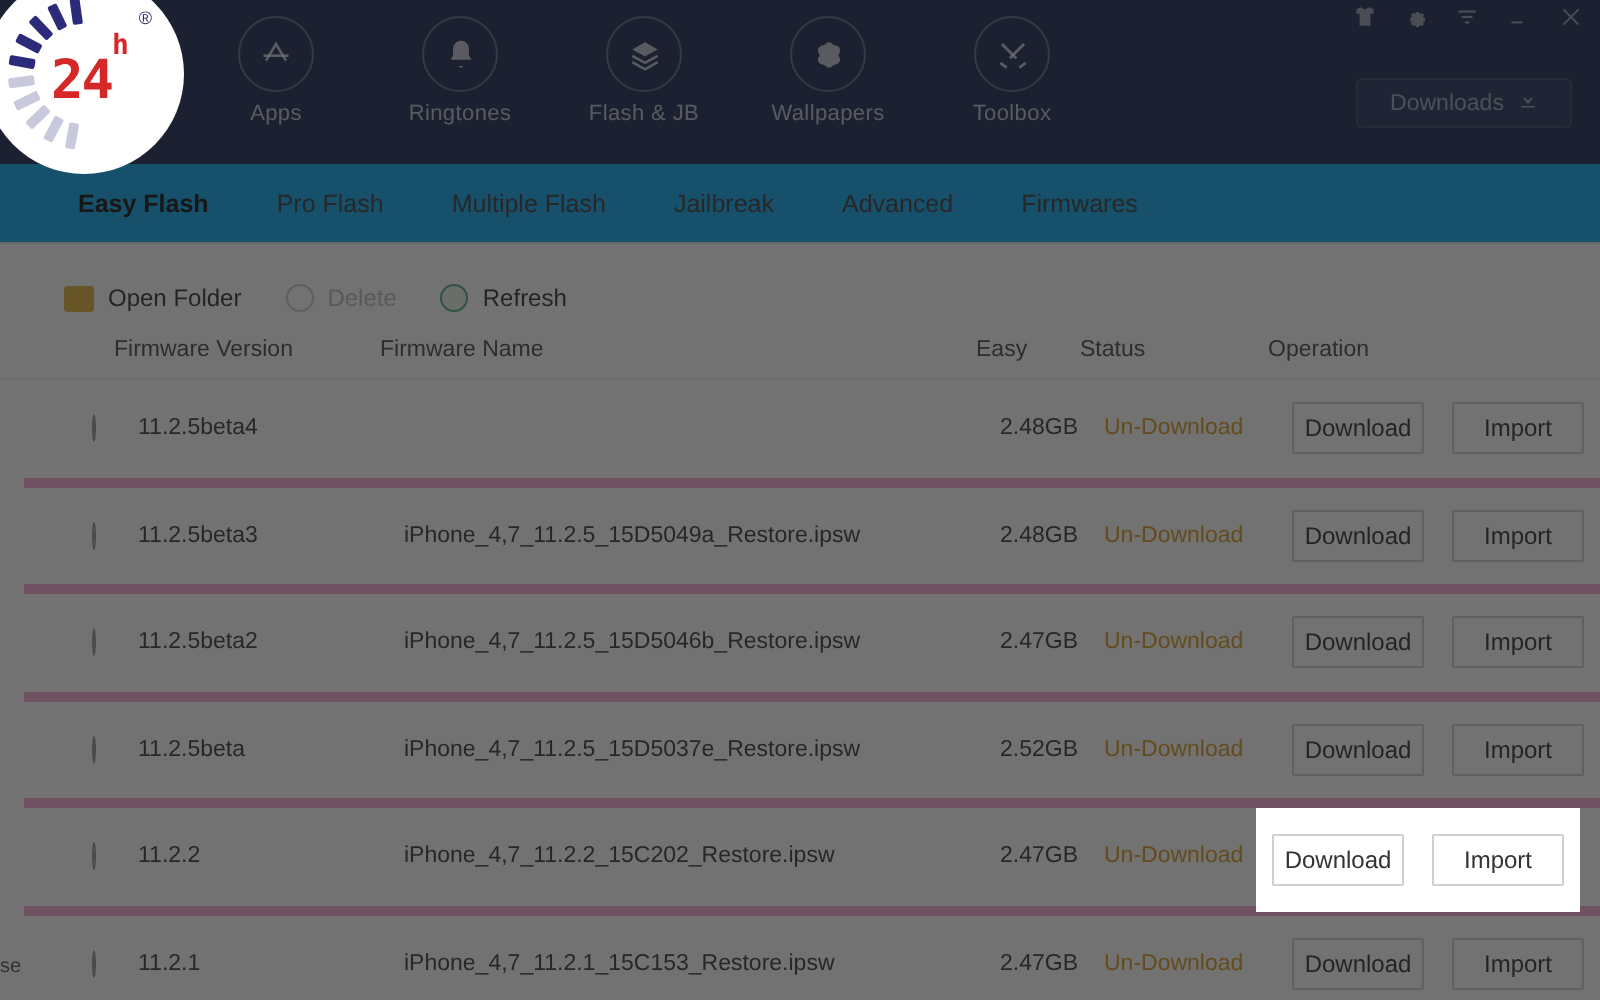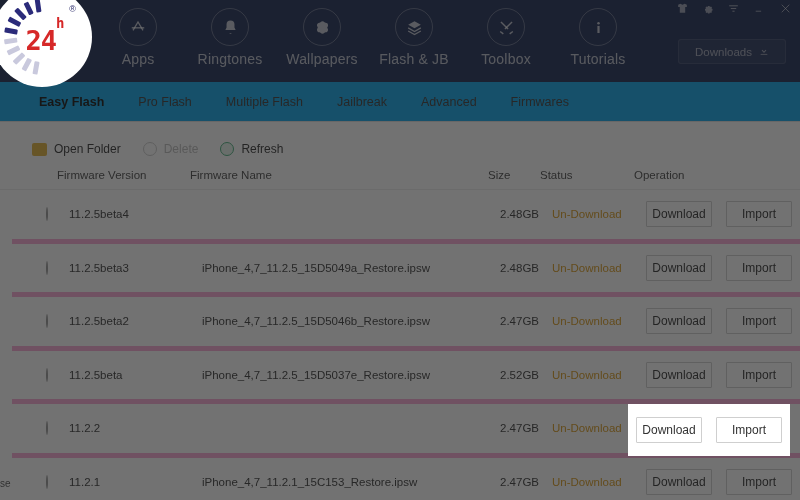--- a/index.html
+++ b/index.html
@@ -24,21 +24,21 @@
     align-items: center; gap: 5px; cursor: pointer;
   }
   .nav-circle {
     width: 38px; height: 38px; border-radius: 50%;
     border: 1.5px solid rgba(255,255,255,0.30);
     display: flex; align-items: center; justify-content: center;
     color: rgba(255,255,255,0.72);
   }
   .nav-circle svg { display: block; }
   .nav-label {
-    font-size: 14px; color: rgba(255,255,255,0.70);
+    font-size: 11px; color: rgba(255,255,255,0.70);
     letter-spacing: .2px; white-space: nowrap;
   }
 
   .win-ctrls {
     position: absolute; right: 8px; top: 2px;
     display: flex; align-items: center; gap: 13px;
     color: rgba(255,255,255,0.55);
   }
   .win-ctrls > span { cursor: pointer; line-height: 0; }
 
@@ -195,58 +195,49 @@
             <path d="M12 3a5 5 0 0 0-5 5v4l-1.5 3h13L17 12V8a5 5 0 0 0-5-5z"></path>
             <path d="M10.5 19a1.6 1.6 0 0 0 3 0z"></path>
           </svg>
         </span>
         <span class="nav-label">Ringtones</span>
       </div>
 
       <div class="nav-item">
         <span class="nav-circle">
           <svg width="19" height="19" viewBox="0 0 24 24" fill="currentColor">
-            <path d="M12 4c2 0 2.5 2 4 2s3 1 3 3-1 2-1 3 1 1.5 1 3-1.5 3-3 3-2 2-4 2-2.5-2-4-2-3-1.5-3-3 1-2 1-3-1-1.5-1-3 1.5-3 3-3 2-2 4-2z"></path>
-          </svg>
-        </span>
-        <span class="nav-label">Wallpapers</span>
-      </div>
-
-      <div class="nav-item">
-        <span class="nav-circle">
-          <svg width="19" height="19" viewBox="0 0 24 24" fill="currentColor">
             <path d="M12 4 4 8.5 12 13l8-4.5z"></path>
               <path d="M4 12.5 12 17l8-4.5" fill="none" stroke="currentColor" stroke-width="1.6"></path>
             <path d="M4 16.5 12 21l8-4.5" fill="none" stroke="currentColor" stroke-width="1.6"></path>
           </svg>
         </span>
         <span class="nav-label">Flash &amp; JB</span>
+      </div>
+
+      <div class="nav-item">
+        <span class="nav-circle">
+          <svg width="19" height="19" viewBox="0 0 24 24" fill="currentColor">
+            <path d="M12 4c2 0 2.5 2 4 2s3 1 3 3-1 2-1 3 1 1.5 1 3-1.5 3-3 3-2 2-4 2-2.5-2-4-2-3-1.5-3-3 1-2 1-3-1-1.5-1-3 1.5-3 3-3 2-2 4-2z"></path>
+          </svg>
+        </span>
+        <span class="nav-label">Wallpapers</span>
       </div>
 
       <div class="nav-item">
         <span class="nav-circle">
           <svg width="19" height="19" viewBox="0 0 24 24" fill="none" stroke="currentColor" stroke-width="1.8">
             <path d="M5 5 L14 14"></path>
               <path d="M19 5 L10 14"></path>
               <path d="M4 17 L8 20"></path>
               <path d="M20 17 L16 20"></path>
           </svg>
         </span>
         <span class="nav-label">Toolbox</span>
       </div>
 
-      <div class="nav-item">
-        <span class="nav-circle">
-          <svg width="19" height="19" viewBox="0 0 24 24" fill="currentColor">
-            <circle cx="12" cy="6.5" r="1.6"></circle>
-              <path d="M10.6 10h2.8v9h-2.8z"></path>
-          </svg>
-        </span>
-        <span class="nav-label">Tutorials</span>
-      </div>
 
     </div>
 
     <div class="win-ctrls">
       <span>
         <svg width="13" height="13" viewBox="0 0 24 24" fill="currentColor">
           <path d="M8 3 4 5v4h3v11h10V9h3V5l-4-2-4 2z"></path>
         </svg>
       </span>
       <span>
@@ -304,21 +295,21 @@
     </div>
     <div class="tool-btn">
       <span class="ico-circle green"></span>
       <span>Refresh</span>
     </div>
   </div>
 
   <div class="thead">
     <span class="cell c-ver">Firmware Version</span>
     <span class="cell c-name">Firmware Name</span>
-    <span class="cell c-size">Size</span>
+    <span class="cell c-size">Easy</span>
     <span class="cell c-status" style="color:#4a4a4a">Status</span>
     <span class="cell c-op">Operation</span>
   </div>
 
   <div class="trow" style="top:190px">
     <span class="cell c-radio"><span class="radio"></span></span>
     <span class="cell c-ver">11.2.5beta4</span>
     <span class="cell c-size">2.48GB</span>
     <span class="cell c-status">Un-Download</span>
     <span class="cell c-op">
@@ -367,20 +358,21 @@
         <span class="ops">
       <span class="opbtn">Download</span>
       <span class="opbtn">Import</span>
     </span>
       </span>
   </div>
 
   <div class="trow" style="top:404px">
     <span class="cell c-radio"><span class="radio"></span></span>
     <span class="cell c-ver">11.2.2</span>
+    <span class="cell c-name">iPhone_4,7_11.2.2_15C202_Restore.ipsw</span>
     <span class="cell c-size">2.47GB</span>
     <span class="cell c-status">Un-Download</span>
   </div>
 
   <div class="trow" style="top:457.5px">
     <span class="cell c-radio"><span class="radio"></span></span>
     <span class="cell c-ver">11.2.1</span>
     <span class="cell c-name">iPhone_4,7_11.2.1_15C153_Restore.ipsw</span>
     <span class="cell c-size">2.47GB</span>
     <span class="cell c-status">Un-Download</span>

